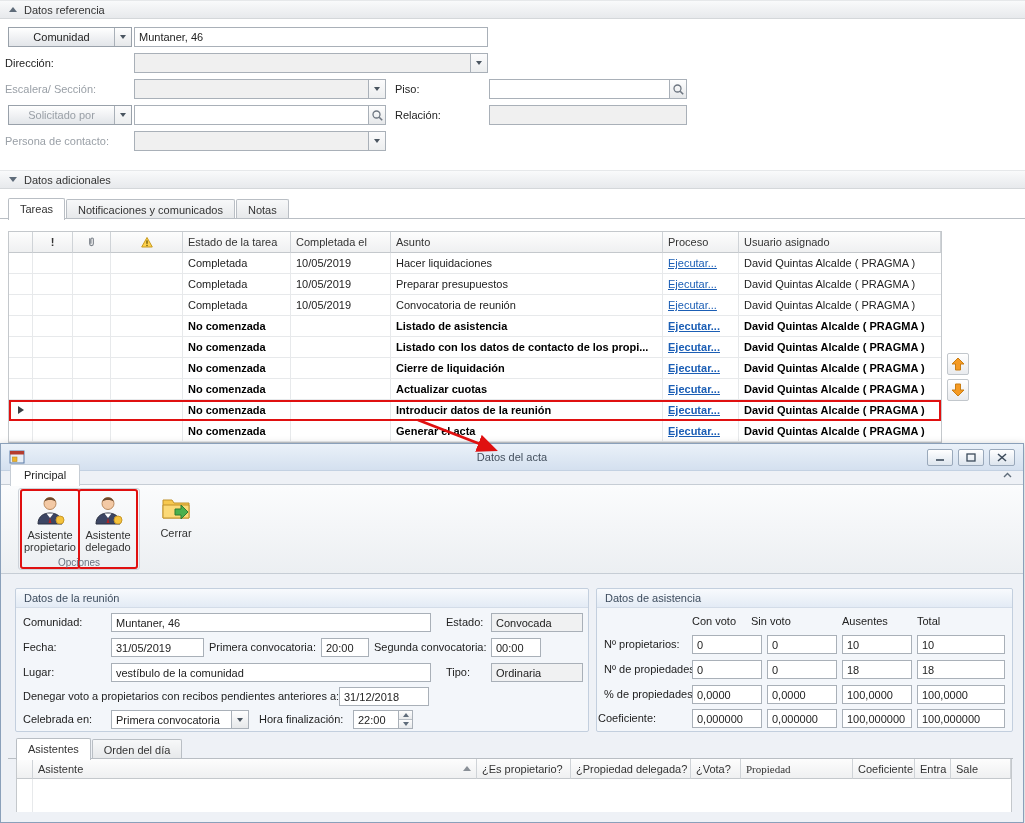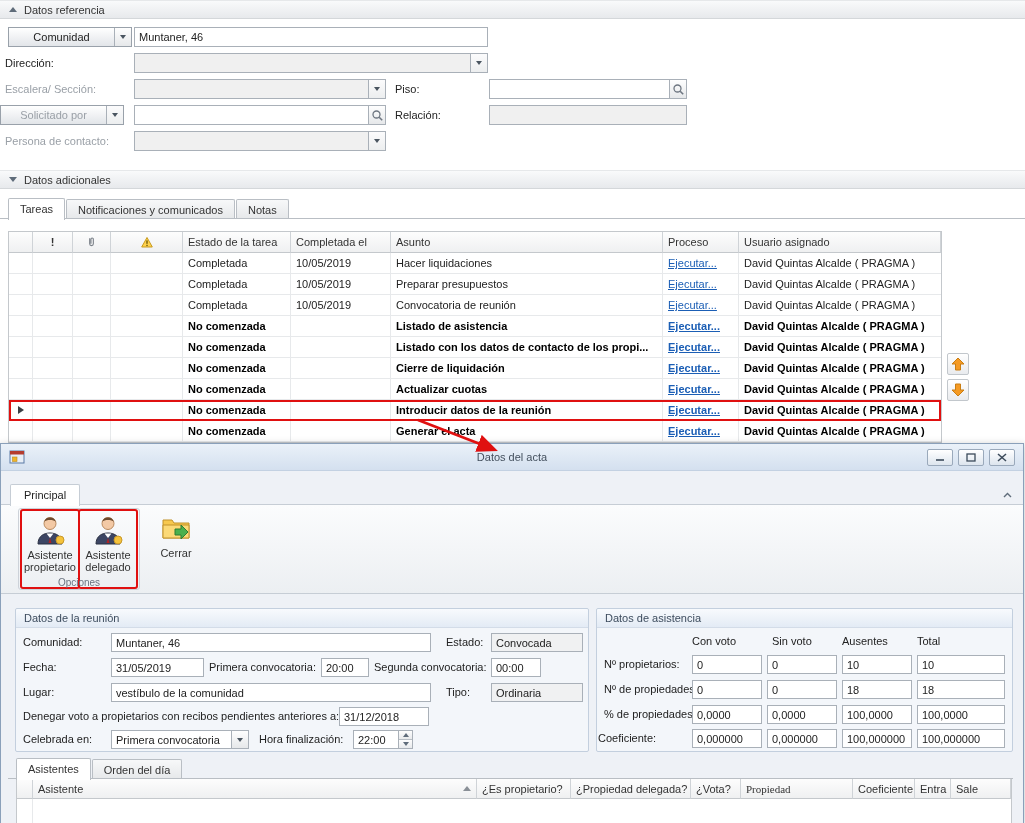--- a/index.html
+++ b/index.html
@@ -87,21 +87,21 @@
   .dlg-title {
     height:27px; background:linear-gradient(#eaf1f9,#d4e0ef); border-bottom:1px solid #c3d1e2;
     display:flex; align-items:center; position:relative; padding:0 8px;
   }
   .dlg-title-text { position:absolute; left:0; right:0; text-align:center; color:#44505e; }
   .win-btns { margin-left:auto; display:flex; gap:5px; z-index:2; }
   .win-btn {
     width:26px; height:17px; border:1px solid #9aa9bb; border-radius:2px;
     background:linear-gradient(#ffffff,#dde5ee); display:flex; align-items:center; justify-content:center; cursor:pointer;
   }
-  .rtabs { position:relative; height:34px; background:#eef1f6; display:flex; align-items:flex-end; padding-left:9px; }
+  .rtabs { position:relative; height:14px; background:#eef1f6; display:flex; align-items:flex-end; padding-left:9px; }
   .rtabs::after { content:""; position:absolute; left:0; right:0; bottom:0; height:1px; background:#c6cdd5; }
   .rtab {
     position:relative; z-index:2; margin-bottom:-1px; padding:4px 13px 5px;
     border:1px solid #c6cdd5; border-bottom:none; border-radius:2px 2px 0 0; background:#fff;
   }
   .rib-collapse { position:absolute; right:10px; bottom:4px; z-index:2; cursor:pointer; }
   .ribbon {
     position:relative; height:89px; background:linear-gradient(#fbfcfd,#eceff2);
     border-bottom:1px solid #c6cdd5; display:flex; align-items:flex-start; padding:3px 0 0 10px;
   }
@@ -177,21 +177,21 @@
   <div class="fld" style="left:489px;top:79px;width:198px">
     <span class="fld-val"></span>
     <span class="fld-btn">
       <svg width="13" height="13" viewBox="0 0 13 13">
           <circle cx="5.5" cy="5.5" r="3.5" fill="none" stroke="#6e7681" stroke-width="1.3"></circle>
           <line x1="8.2" y1="8.2" x2="11.2" y2="11.2" stroke="#6e7681" stroke-width="1.6"></line>
         </svg>
     </span>
   </div>
 
-  <div class="combo-btn dis" style="left:0;top:105px;width:124px">
+  <div class="combo-btn dis" style="left:8px;top:105px;width:124px">
     <span class="cb-text">Solicitado por</span>
     <span class="fld-btn flat">
         <i class="tri down small"></i>
       </span>
   </div>
   <div class="fld" style="left:134px;top:105px;width:252px">
     <span class="fld-val"></span>
     <span class="fld-btn">
       <svg width="13" height="13" viewBox="0 0 13 13">
           <circle cx="5.5" cy="5.5" r="3.5" fill="none" stroke="#6e7681" stroke-width="1.3"></circle>
@@ -530,21 +530,21 @@
                 </div>
             </span>
           </div>
         </div>
       </div>
 
       <div class="gbox" style="left:595px;top:14px;width:417px;height:144px">
         <div class="gbox-hdr">Datos de asistencia</div>
         <div class="gbox-body">
           <div class="ahdr" style="left:95px;top:6px;width:70px">Con voto</div>
-          <div class="ahdr" style="left:175px;top:6px;width:70px">Sin voto</div>
+          <div class="ahdr" style="left:154px;top:6px;width:70px">Sin voto</div>
           <div class="ahdr" style="left:245px;top:6px;width:70px">Ausentes</div>
           <div class="ahdr" style="left:320px;top:6px;width:88px">Total</div>
 
           <div class="lbl" style="left:7px;top:27px">Nº propietarios:</div>
           <div class="fld" style="left:95px;top:27px;width:70px">
               <span class="fld-val">0</span>
             </div>
           <div class="fld" style="left:170px;top:27px;width:70px">
               <span class="fld-val">0</span>
             </div>

